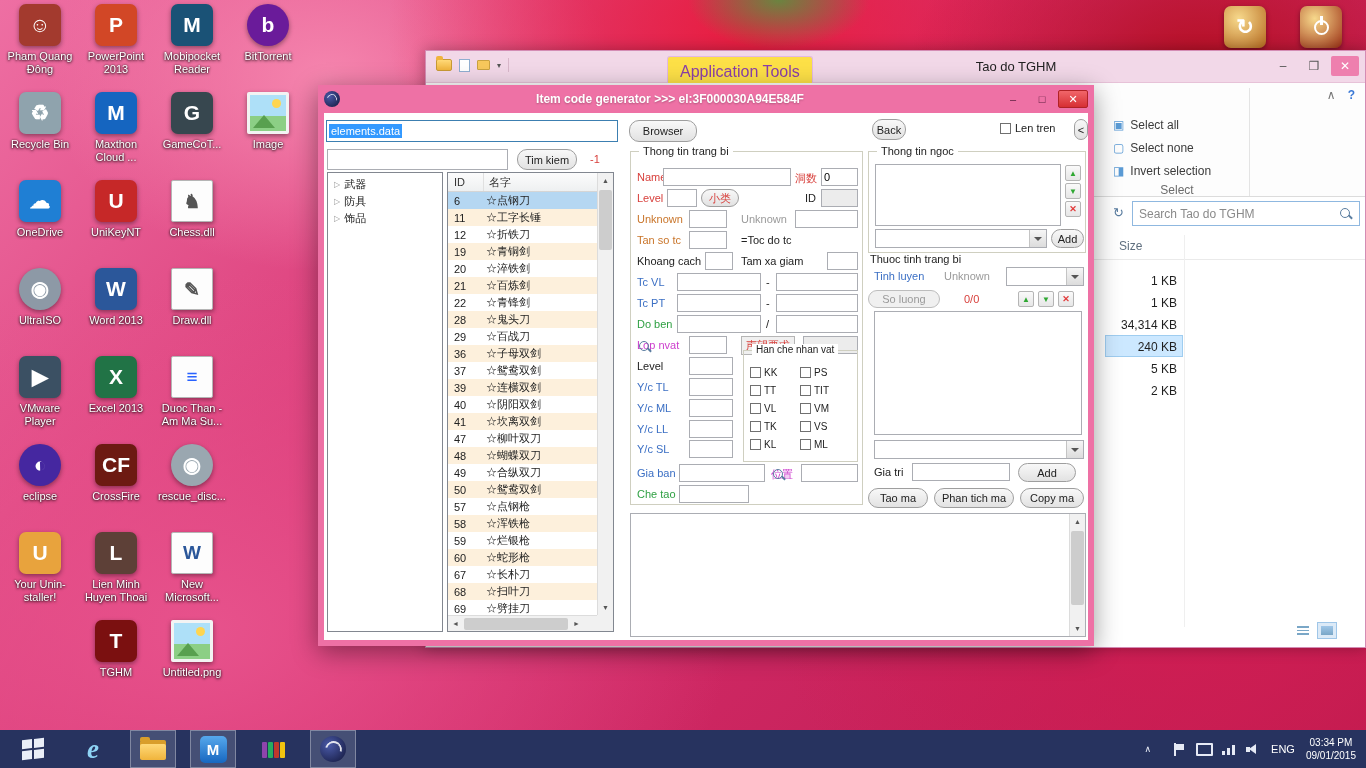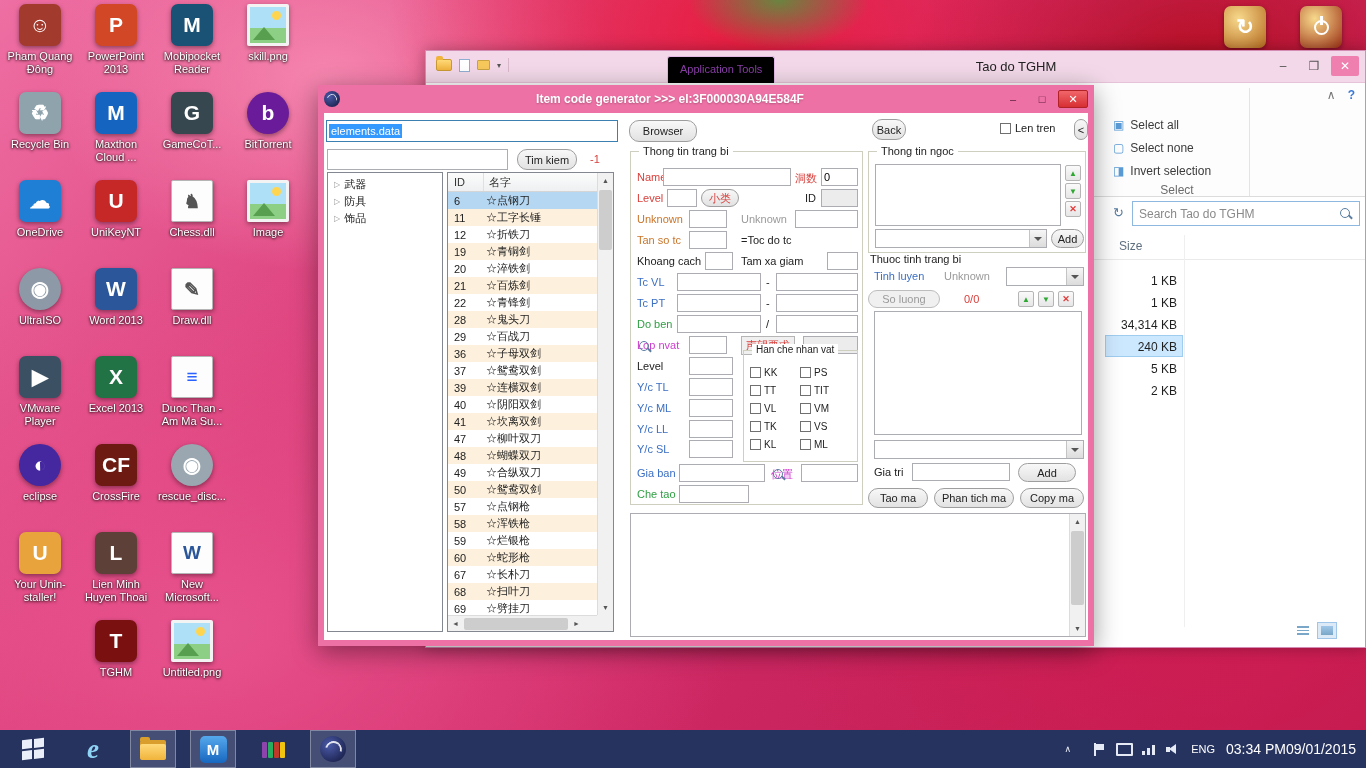--- a/index.html
+++ b/index.html
@@ -35,21 +35,21 @@
 
 #explorer{position:absolute;left:425px;top:50px;width:941px;height:598px;background:#fff;border:1px solid #d48cb4;box-shadow:0 0 14px rgba(0,0,0,.3);z-index:2}
 .ex-titlebar{position:relative;height:32px;background:#f2d8e8;border-bottom:1px solid #e7c2d8}
 .ex-qat{position:absolute;left:10px;top:7px;display:flex;align-items:center;gap:7px}
 .mini-folder{width:16px;height:12px;background:linear-gradient(#ffd978,#f0b43c);border:1px solid #c79a35;border-radius:2px;position:relative}
 .mini-folder::before{content:"";position:absolute;left:-1px;top:-4px;width:7px;height:4px;background:#f0b43c;border-radius:2px 2px 0 0}
 .qat-page{width:11px;height:13px;background:#fff;border:1px solid #8fadd0}
 .qat-folder{width:13px;height:10px;background:#f7c85c;border:1px solid #caa23f;border-radius:1px}
 .qat-arrow{font-size:8px;color:#555}
 .qat-sep{width:1px;height:14px;background:#d9b7ca}
-.ex-apptools{position:absolute;left:241px;top:5px;height:27px;padding:6px 12px 0;background:#000000;border:1px solid #e2b9e4;border-bottom:none;border-radius:3px 3px 0 0;font-size:11px;color:#8a3fa8;cursor:pointer}
+.ex-apptools{position:absolute;left:241px;top:5px;height:27px;padding:6px 12px 0;background:#fde047;border:1px solid #e2b9e4;border-bottom:none;border-radius:3px 3px 0 0;font-size:16px;color:#8a3fa8;cursor:pointer}
 .ex-title{position:absolute;left:520px;top:8px;width:140px;text-align:center;font-size:13px;color:#222;white-space:nowrap}
 .ex-caps{position:absolute;right:6px;top:5px;display:flex;gap:3px}
 .cap{width:28px;height:20px;display:flex;align-items:center;justify-content:center;font-size:12px;color:#555;cursor:pointer;border-radius:2px}
 .cap.close{background:#ee7fae;color:#fff}
 .ex-ribbon{position:absolute;left:0;top:32px;right:0;height:113px;background:#fdfdfd}
 .rb-border{position:absolute;left:0;top:145px;right:0;height:1px;background:#dcdcdc}
 .rb-right{position:absolute;right:10px;top:5px;display:flex;gap:12px;font-size:12px;color:#777}
 .rb-right .help{color:#3b79d6;font-weight:bold}
 .sel-group{position:absolute;left:681px;top:30px;display:flex;flex-direction:column}
 .sel-item{display:flex;align-items:center;gap:6px;height:23px;font-size:12px;color:#3b3b3b;cursor:pointer;padding:0 6px;white-space:nowrap}
@@ -162,21 +162,21 @@
 .tri-flag::after{content:"";position:absolute;left:4px;top:1px;width:8px;height:6px;background:#e6eaf5}
 .tri-monitor{position:relative;width:16px;height:13px}
 .tri-monitor::before{content:"";position:absolute;left:1px;top:0;width:13px;height:9px;border:2px solid #e6eaf5;border-radius:1px}
 .tri-monitor::after{content:"";position:absolute;left:5px;bottom:0;width:6px;height:2px;background:#e6eaf5}
 .tri-network{display:flex;align-items:flex-end;gap:2px;height:11px}
 .tri-network .nb{width:3px;background:#e6eaf5}
 .tri-volume{position:relative;width:14px;height:13px}
 .tri-volume::before{content:"";position:absolute;left:0;top:4px;width:4px;height:5px;background:#e6eaf5}
 .tri-volume::after{content:"";position:absolute;left:3px;top:1.5px;border-top:5px solid transparent;border-bottom:5px solid transparent;border-right:7px solid #e6eaf5}
 .lang{font-size:11px;color:#fff;cursor:pointer}
-.clock{display:flex;align-items:center;justify-content:center;font-size:14px;line-height:13px;color:#fff;cursor:pointer}
+.clock{display:flex;flex-direction:column;align-items:center;justify-content:center;font-size:10px;line-height:13px;color:#fff;cursor:pointer}
 </style>
 </head>
 <body>
 
 <div id="screen">
   <div id="wallpaper"></div>
   <div id="desktop-icons">
       <div class="dt-col" style="left: 4px;">
         <div class="dt-icon">
           <div class="tile t-letter" style="background: rgb(163, 58, 46);">☺</div>
@@ -269,24 +269,20 @@
         <div class="dt-icon">
           <div class="tile t-doc" style="color: rgb(43, 87, 154);">W</div>
           <div class="dt-label">New Microsoft...</div>
         </div>
         <div class="dt-icon">
           <div class="tile t-image"></div>
           <div class="dt-label">Untitled.png</div>
         </div>
       </div>
       <div class="dt-col" style="left: 232px;">
-        <div class="dt-icon">
-          <div class="tile t-image"></div>
-          <div class="dt-label">skill.png</div>
-        </div>
         <div class="dt-icon">
           <div class="tile t-circle" style="background: rgb(106, 27, 154);">b</div>
           <div class="dt-label">BitTorrent</div>
         </div>
         <div class="dt-icon">
           <div class="tile t-image"></div>
           <div class="dt-label">Image</div>
         </div>
       </div>
     </div>

